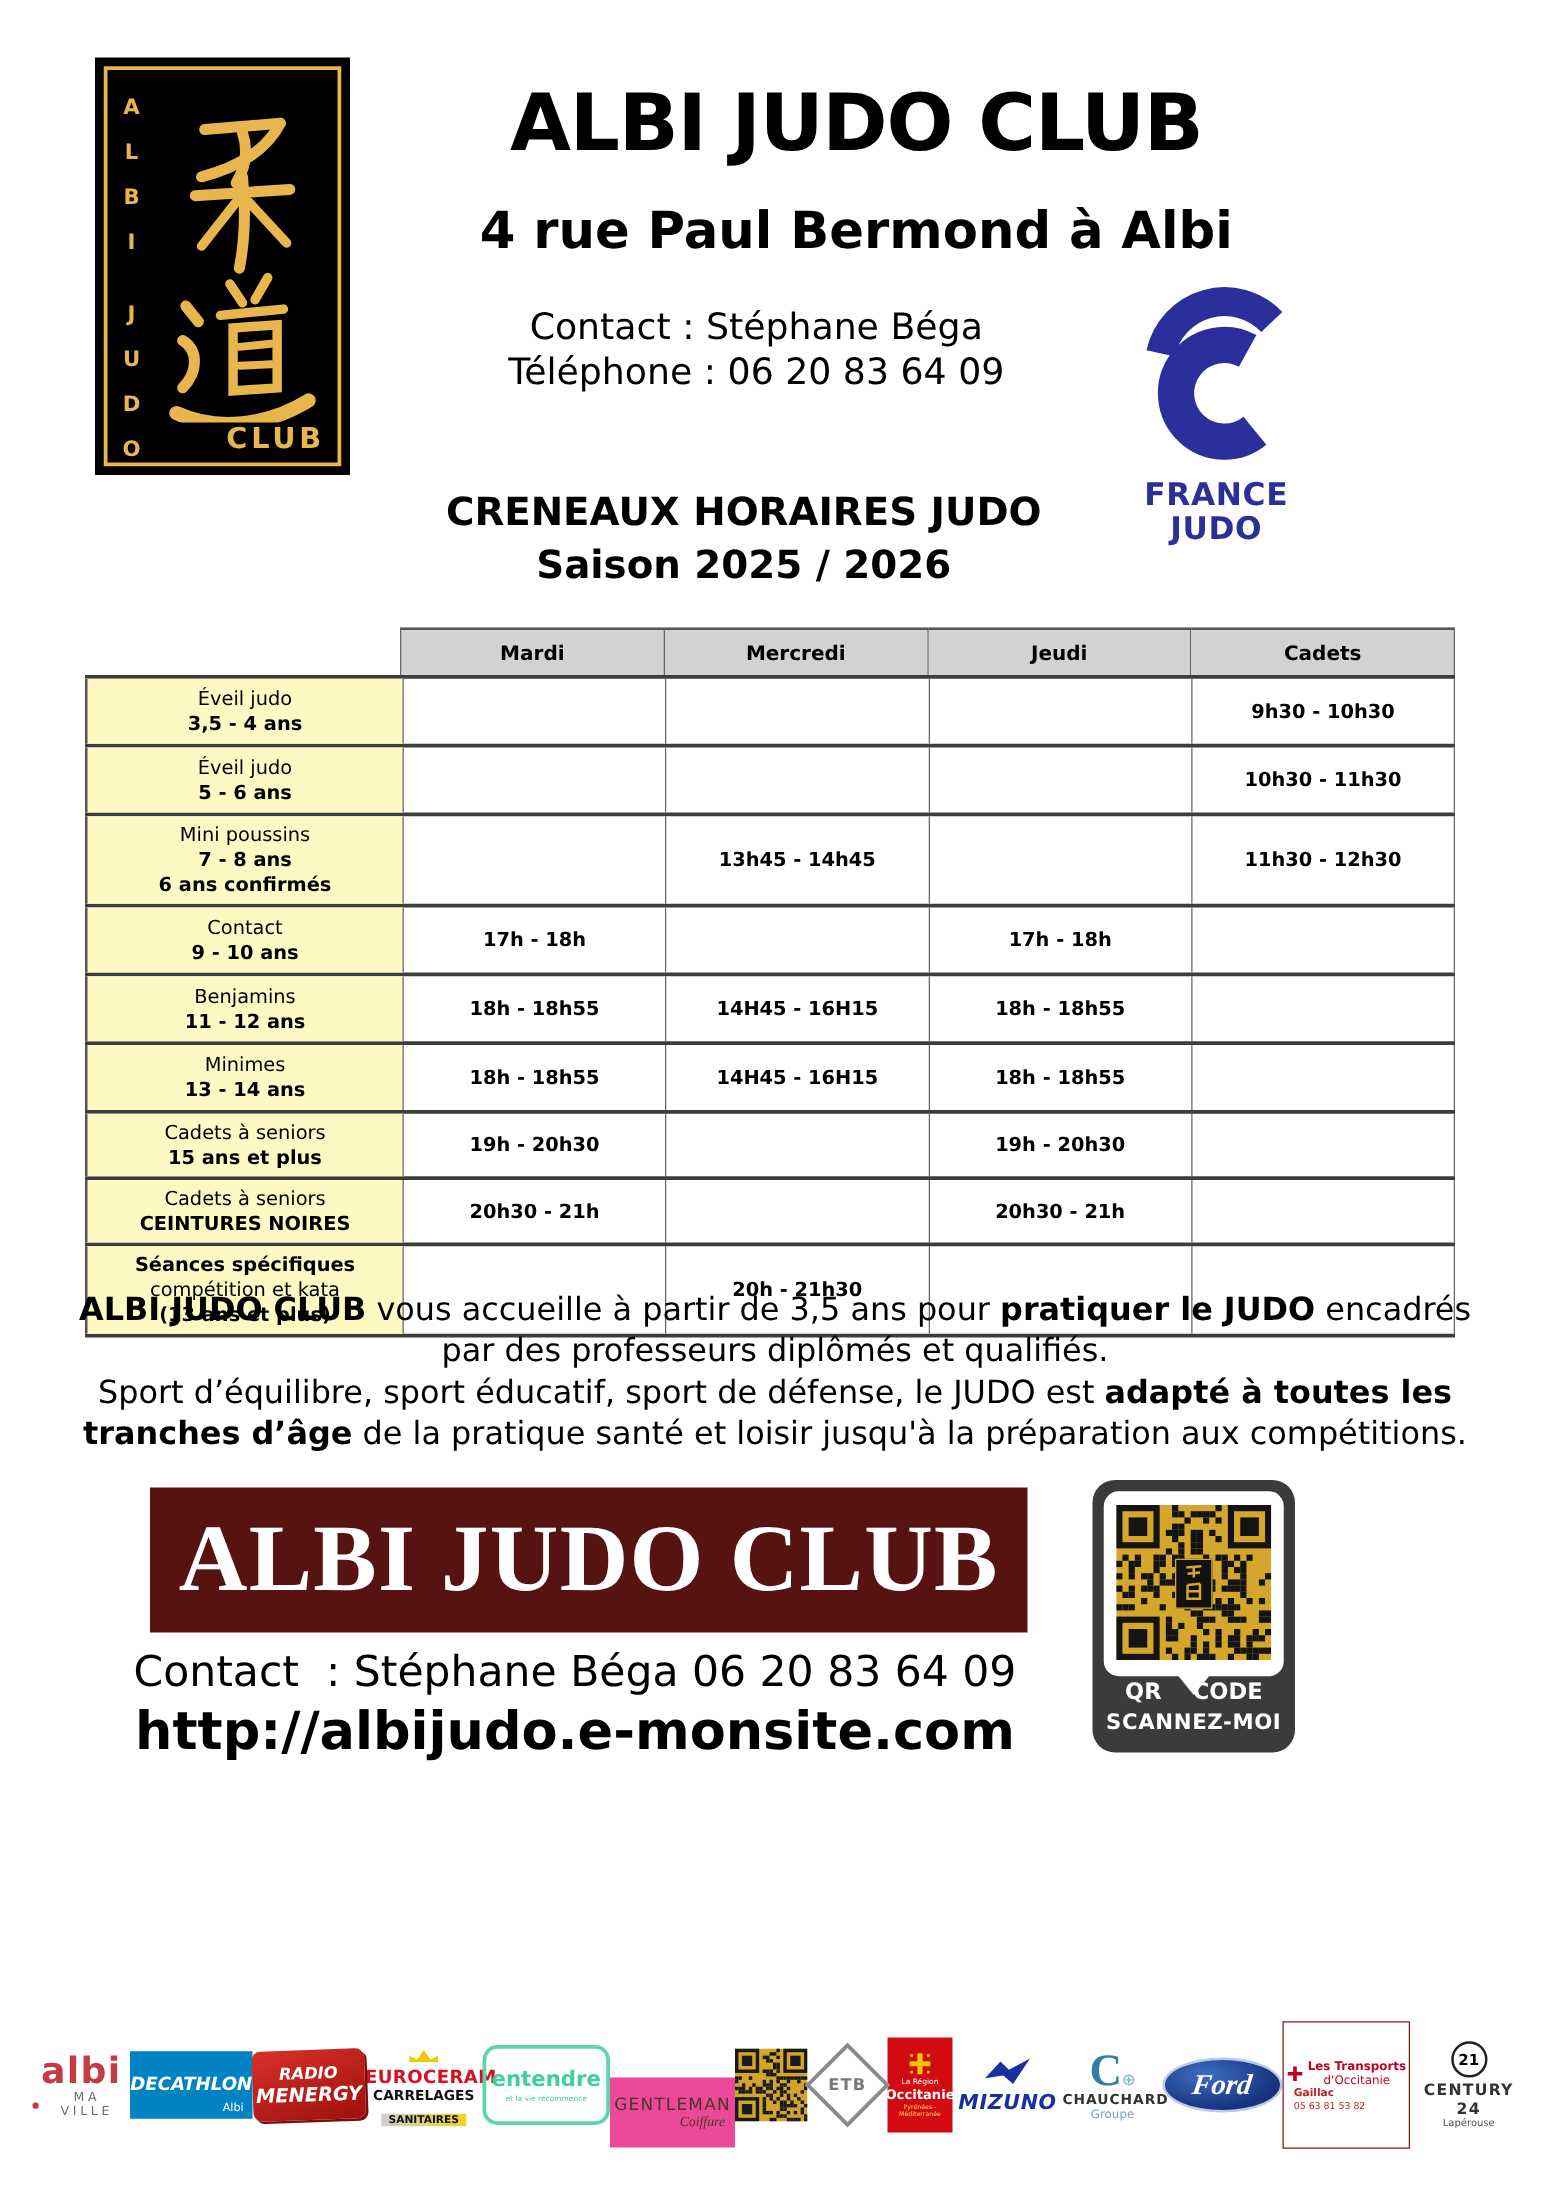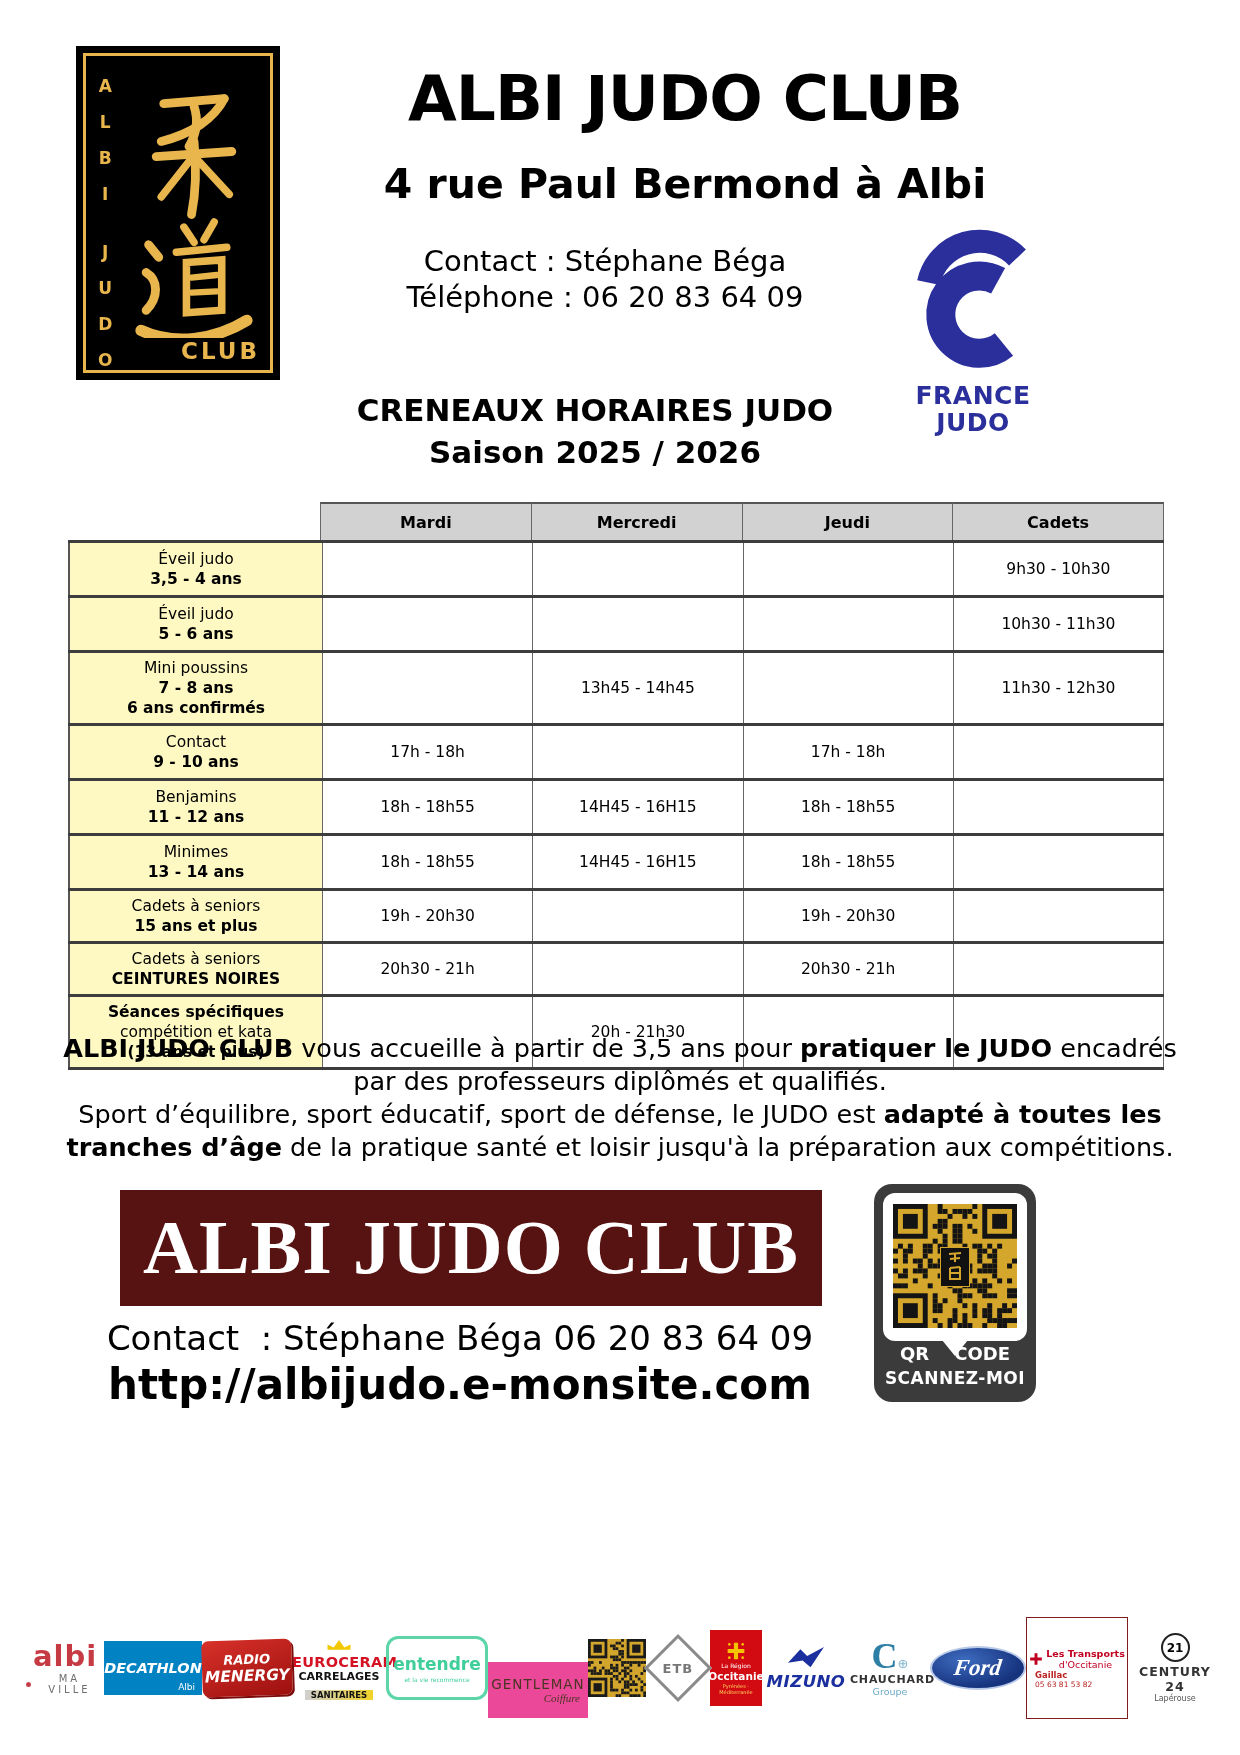--- a/index.html
+++ b/index.html
@@ -39,21 +39,21 @@
   .hempty { width:252px; }
   .th { flex:1; background:#d2d2d2; border-top:2px solid #555; border-right:1.5px solid #666;
         padding:9px 0 8px; text-align:center; font-weight:bold; font-size:16px; }
   .th.first { border-left:1.5px solid #666; }
   .trow { display:flex; border-top:3px solid #3d3d3d; }
   .trow.last { border-bottom:3px solid #3d3d3d; }
   .tlabel { width:252px; background:#fef9c3; border-left:2px solid #555; border-right:1.5px solid #666;
             display:flex; flex-direction:column; align-items:center; justify-content:center;
             line-height:20px; padding:5px 0; font-size:15.5px; }
   .tcell { flex:1; border-right:1.5px solid #666; display:flex; align-items:center; justify-content:center;
-           font-weight:normal; font-size:15.5px; }
+           font-weight:bold; font-size:15.5px; }
   .b { font-weight:bold; }
   .rh2 { min-height:52px; } .rh2s { min-height:48px; } .rh3 { min-height:66px; } .rh3b { min-height:60px; }
 
   
   .para { position:absolute; left:48px; width:1144px; text-align:center; font-size:25.5px; line-height:33px; }
   .para1 { top:1032px; } .para2 { top:1098px; }
 
   
   .banner { position:absolute; left:120px; top:1190px; width:702px; height:116px; background:#571212;
             color:#fff; font-family:"Liberation Serif","DejaVu Serif",serif; font-weight:bold;

